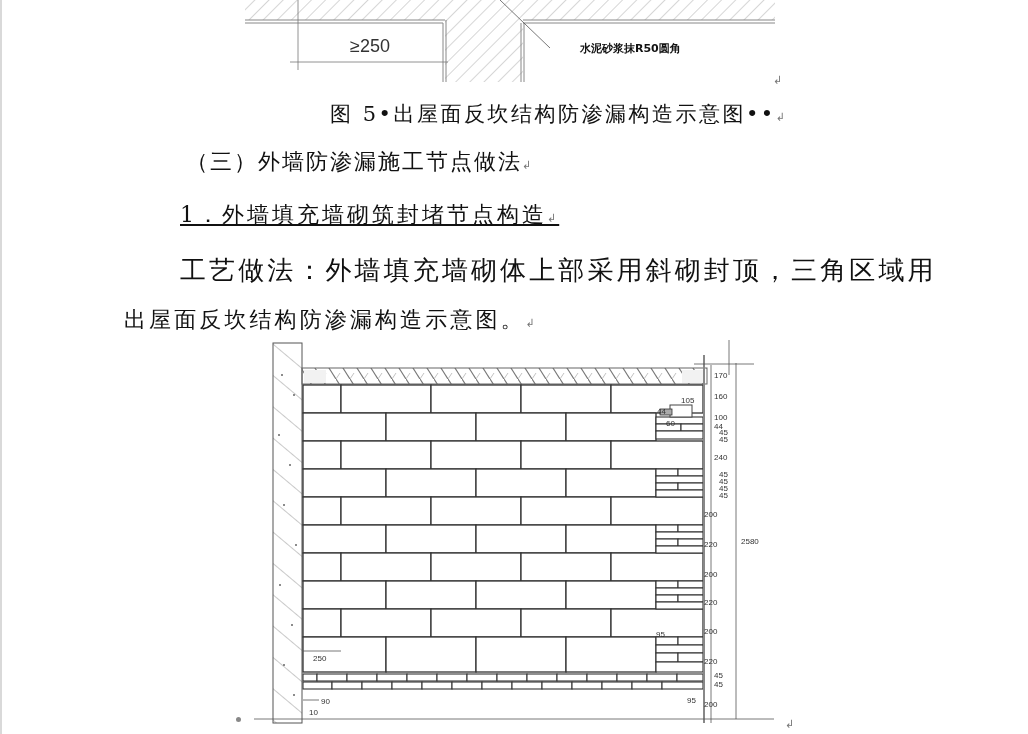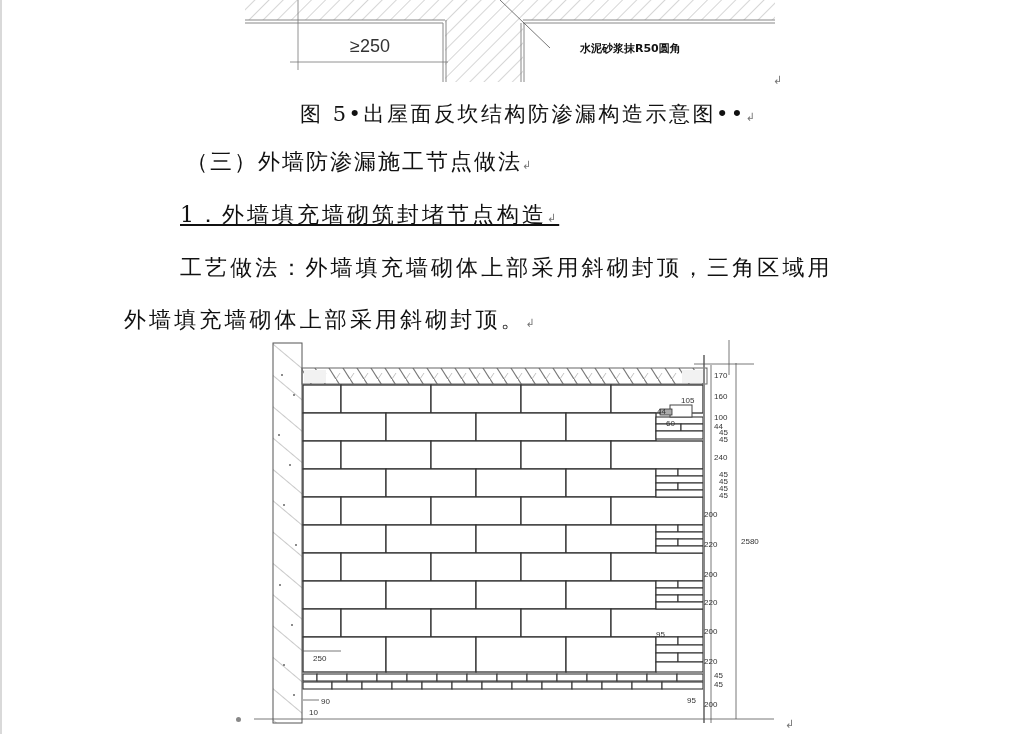--- a/index.html
+++ b/index.html
@@ -10,24 +10,24 @@
     color: #111;
   }
   .page-edge {
     position: absolute; left: 0; top: 0; width: 2px; height: 734px; background: #d9d9d9;
   }
   .fig-top { position: absolute; left: 240px; top: 0; width: 560px; height: 90px; }
   .para-mark { font-family: "DejaVu Sans", sans-serif; font-size: 11px; color: #777; }
   .text-line {
     position: absolute; white-space: nowrap; letter-spacing: 3px;
   }
-  #caption { left: 300px; top: 100px; font-size: 21px; letter-spacing: 2.5px; }
+  #caption { left: 330px; top: 100px; font-size: 21px; letter-spacing: 2.5px; }
   #section { left: 186px; top: 147px; font-size: 22px; font-weight: normal; letter-spacing: 2px; }
   #subsection { left: 180px; top: 200px; font-size: 22px; letter-spacing: 3px; text-decoration: underline; }
-  #para1 { left: 180px; top: 253px; font-size: 22px; letter-spacing: 3.1px; }
+  #para1 { left: 180px; top: 253px; font-size: 26px; letter-spacing: 3.1px; }
   #para2 { left: 124px; top: 305px; font-size: 22px; letter-spacing: 3.1px; }
   .fig-main { position: absolute; left: 224px; top: 335px; width: 580px; height: 399px; }
   .dot {
     position: absolute; left: 236px; top: 717px; width: 5px; height: 5px; border-radius: 50%; background: #888;
   }
   .end-mark { position: absolute; left: 785px; top: 718px; }
 </style>
 </head>
 <body>
 
@@ -73,21 +73,21 @@
 </div>
 
 <div class="text-line" id="subsection">
   <span>1．外墙填充墙砌筑封堵节点构造</span><span class="para-mark">↲</span>
 </div>
 
 <div class="text-line" id="para1">
   <span>工艺做法：外墙填充墙砌体上部采用斜砌封顶，三角区域用</span>
 </div>
 <div class="text-line" id="para2">
-  <span>外墙填充墙砌体上部采用斜砌封顶。</span><span class="para-mark">↲</span>
+  <span>出屋面反坎结构防渗漏构造示意图。</span><span class="para-mark">↲</span>
 </div>
 
 <div class="fig-main">
   <svg width="580" height="399" viewBox="0 0 580 399" font-family="Liberation Sans, sans-serif">
     <defs>
       <pattern id="hatchB" patternUnits="userSpaceOnUse" width="24" height="24" patternTransform="rotate(-50)">
         <line x1="0" y1="0" x2="0" y2="24" stroke="#777" stroke-width="0.8"></line>
       </pattern>
       <pattern id="zig" patternUnits="userSpaceOnUse" width="14" height="22">
         <line x1="0" y1="0" x2="14" y2="22" stroke="#777" stroke-width="1.2"></line>

